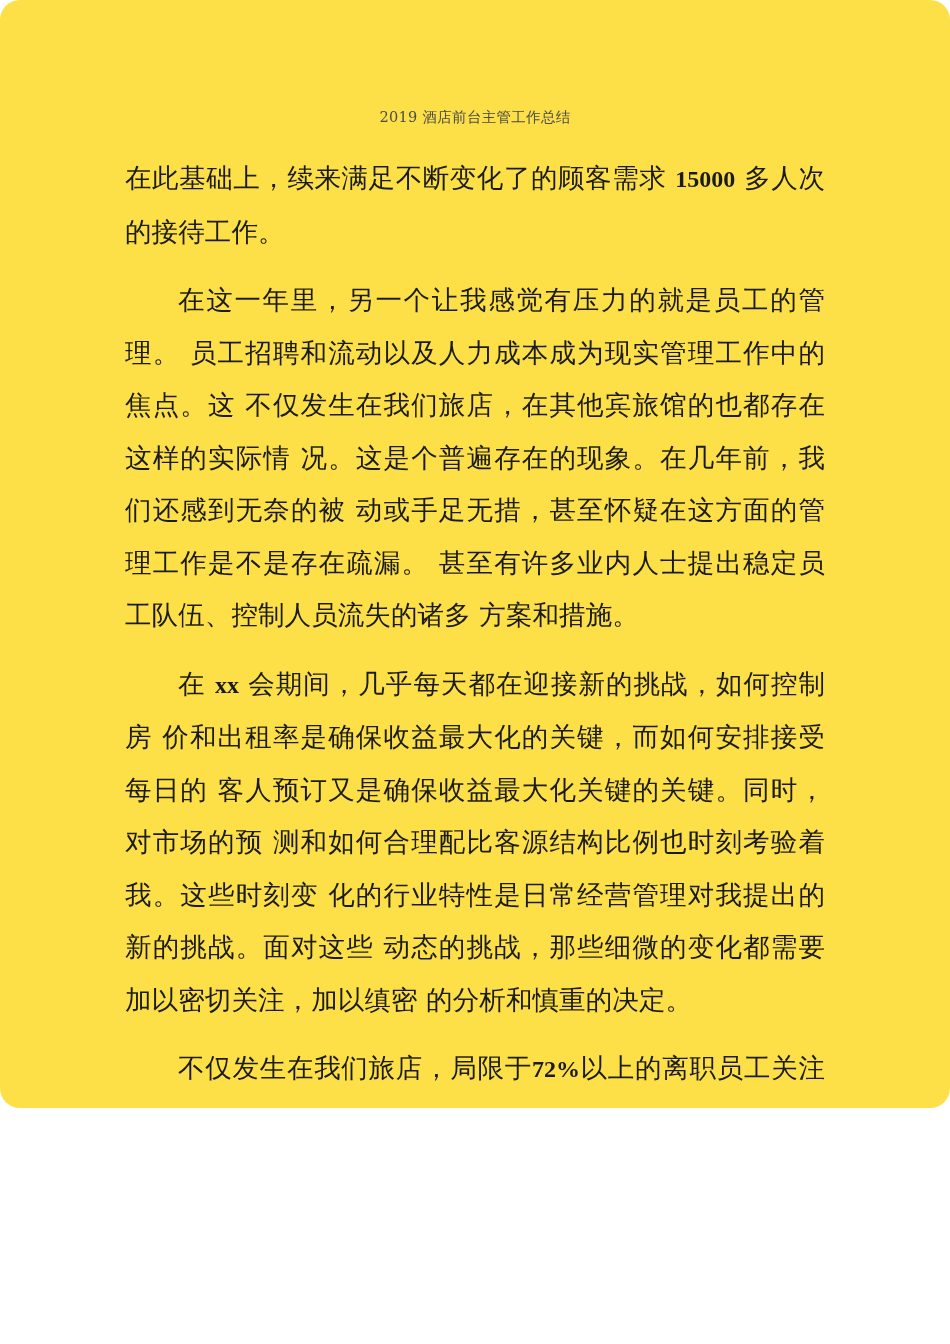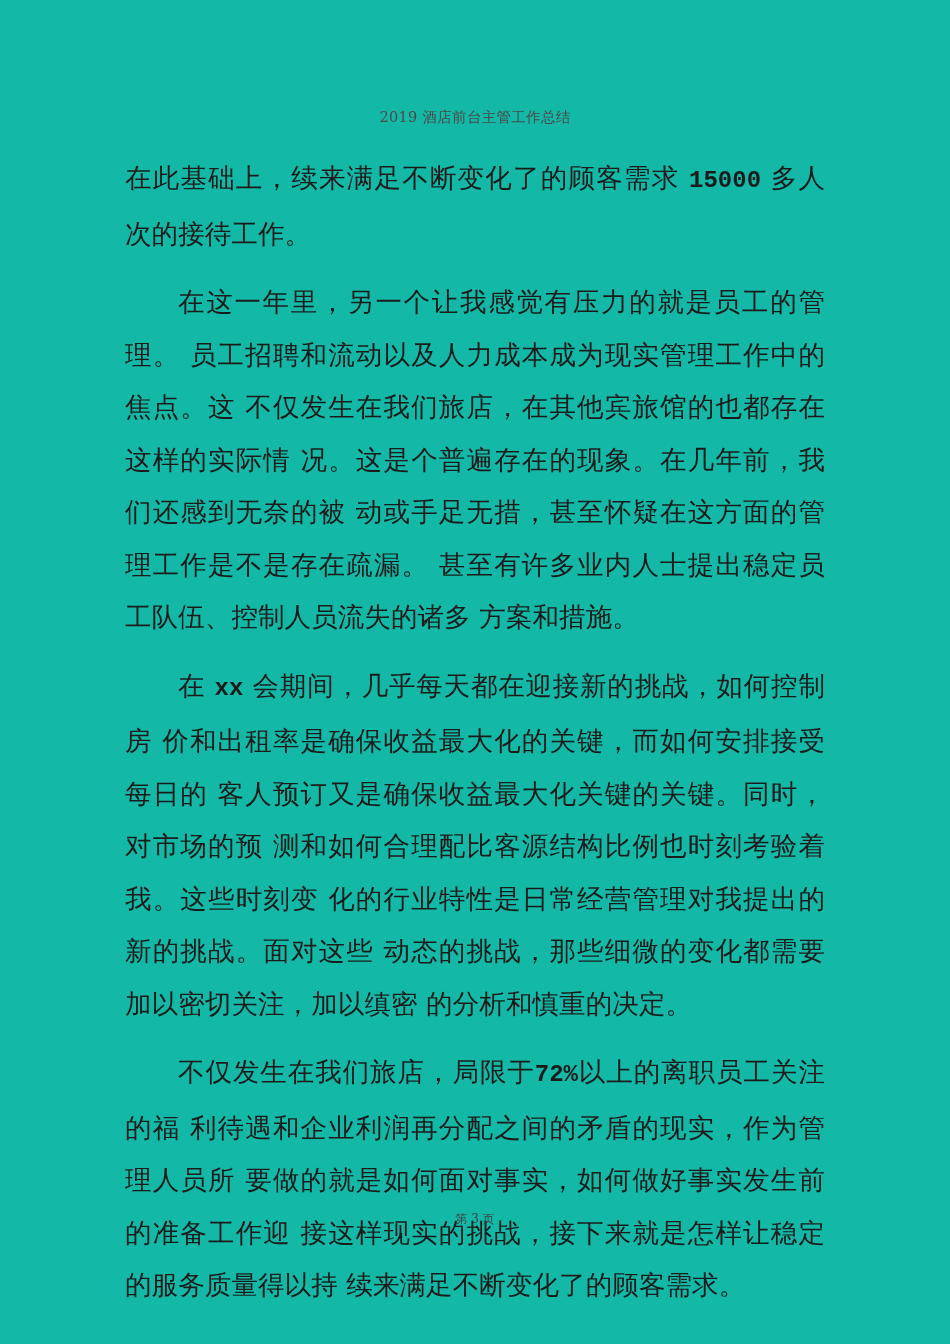--- a/index.html
+++ b/index.html
@@ -11,24 +11,25 @@
     width: 950px;
     height: 1344px;
     position: relative;
     font-family: "DejaVu Serif", "Liberation Serif", serif;
     -webkit-font-smoothing: antialiased;
   }
 
   .page {
     position: relative;
     width: 950px;
-    height: 1344px;
+    height: 1108px;
     box-sizing: border-box;
-    background: #14b8a6;
+    background: #fde047;
     overflow: hidden;
+    border-radius: 20px;
   }
 
   
   .page-header {
     position: absolute;
     top: 110px;
     left: 0;
     width: 950px;
     text-align: center;
     font-size: 14.5px;
@@ -61,21 +62,21 @@
   .para:last-child {
     margin-bottom: 0;
   }
 
   .para.indent {
     text-indent: 53px;
   }
 
   .para .em {
     font-weight: bold;
-    font-family: Liberation Mono, monospace;
+    font-family: Liberation Serif, serif;
     font-size: 24px;
     letter-spacing: 0;
   }
 
   
   .page-footer {
     position: absolute;
     top: 1213px;
     left: 0;
     width: 950px;

